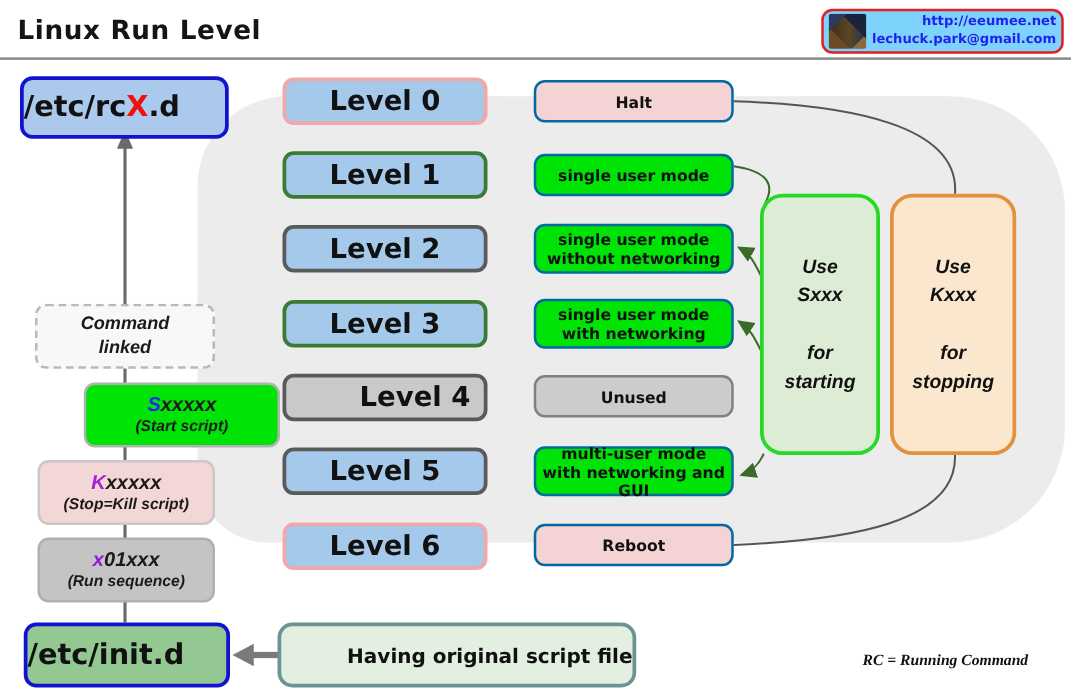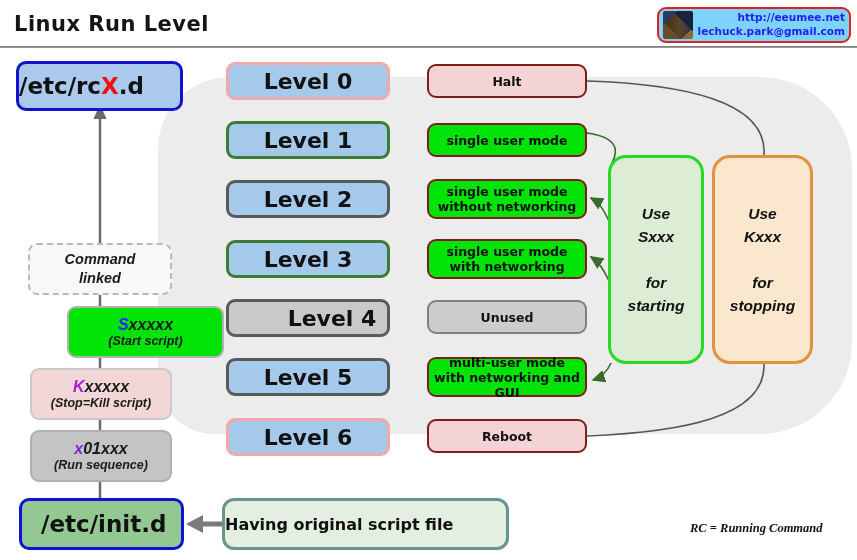--- a/index.html
+++ b/index.html
@@ -28,21 +28,21 @@
   
   #blob{left:158px;top:77px;width:694px;height:357px;background:#ececec;border-radius:72px 92px 92px 56px;z-index:0;}
 
   svg.overlay{position:absolute;left:0;top:0;z-index:1;}
   .z2{z-index:2;}
 
   
   .file-box{background:#aac9ec;border:3.5px solid #1313cf;border-radius:10px;
     display:flex;align-items:center;justify-content:flex-start;font-weight:bold;font-size:23px;color:#111;box-sizing:border-box;}
   #rcx-box{left:16px;top:61px;width:167px;height:50px;}
-  #initd-box{left:19px;top:498px;width:165px;height:52px;background:#93c893;padding-left:19px;}
+  #initd-box{left:19px;top:498px;width:165px;height:52px;background:#93c893;}
   .red-x{color:#f01010;}
 
   .note-box{box-sizing:border-box;border-radius:9px;display:flex;flex-direction:column;
     align-items:center;justify-content:center;font-style:italic;font-weight:bold;
     font-family:"Liberation Sans",sans-serif;color:#1a1a1a;text-align:center;}
   #symbolic-box{left:28px;top:243px;width:144px;height:52px;background:#f8f8f8;border:2.5px dashed #b9b9b9;font-size:14.5px;line-height:1.3;}
   #start-box{left:30px;top:306px;width:157px;height:52px;background:#00e306;border:2px solid #b2b2b2;margin-left:37px;}
   #stop-box{left:30px;top:368px;width:142px;height:52px;background:#f3d6d6;border:2px solid #c9c9c9;}
   #seq-box{left:30px;top:430px;width:142px;height:52px;background:#c4c4c4;border:2px solid #b0b0b0;}
   .script-line{font-size:16px;line-height:1.2;}
@@ -52,37 +52,37 @@
   .ini-violet{color:#8a1ed8;}
 
   
   .level-box{position:absolute;left:226px;width:164px;height:38px;background:#a5c9eb;border-radius:9px;
     display:flex;align-items:center;justify-content:center;font-weight:bold;font-size:22px;color:#111;box-sizing:border-box;border:3px solid #5a5a5a;}
   .lv-pink{border-color:#f0a8a8;}
   .lv-green{border-color:#3d7a33;}
   .lv-gray{border-color:#5a5a5a;}
   .lv-graybg{background:#c9c9c9;padding-left:48px;}
 
-  .desc-box{position:absolute;left:427px;width:160px;background:#00e306;border:2px solid #7f1d1d;border-radius:9px;
+  .desc-box{position:absolute;left:427px;width:160px;background:#00e306;border:2px solid #0369a1;border-radius:9px;
     display:flex;align-items:center;justify-content:center;text-align:center;font-weight:bold;font-size:12.5px;
     color:#111;line-height:1.2;box-sizing:border-box;padding:1px 4px;}
   .d-pink{background:#f3d3d3;}
   .d-gray{background:#cccccc;border-color:#808080;}
 
   
   .use-box{box-sizing:border-box;border-radius:18px;display:flex;flex-direction:column;align-items:center;
     justify-content:center;font-style:italic;font-weight:bold;font-size:15.5px;line-height:1.5;
     font-family:"Liberation Sans",sans-serif;color:#111;text-align:center;}
   #use-start{left:608px;top:155px;width:96px;height:209px;background:#ddecd5;border:3px solid #26d926;}
   #use-stop{left:712px;top:155px;width:101px;height:209px;background:#fbe7cd;border:3px solid #e2913c;}
   .use-gap{height:22px;}
 
   
   #having-box{left:222px;top:498px;width:287px;height:52px;background:#e3efe0;border:3px solid #6a9494;border-radius:12px;
-    display:flex;align-items:center;justify-content:flex-start;font-weight:bold;font-size:16px;color:#111;box-sizing:border-box;}
+    display:flex;align-items:center;justify-content:flex-end;font-weight:bold;font-size:16px;color:#111;box-sizing:border-box;}
   #rc-note{left:690px;top:521px;font-style:italic;font-weight:bold;font-size:12.5px;color:#111;
     font-family:Liberation Serif, serif;}
 </style>
 </head>
 <body>
 
 <div id="canvas">
 
   <div class="abs" id="page-title">Linux Run Level</div>
   <div class="abs" id="title-rule"></div>

